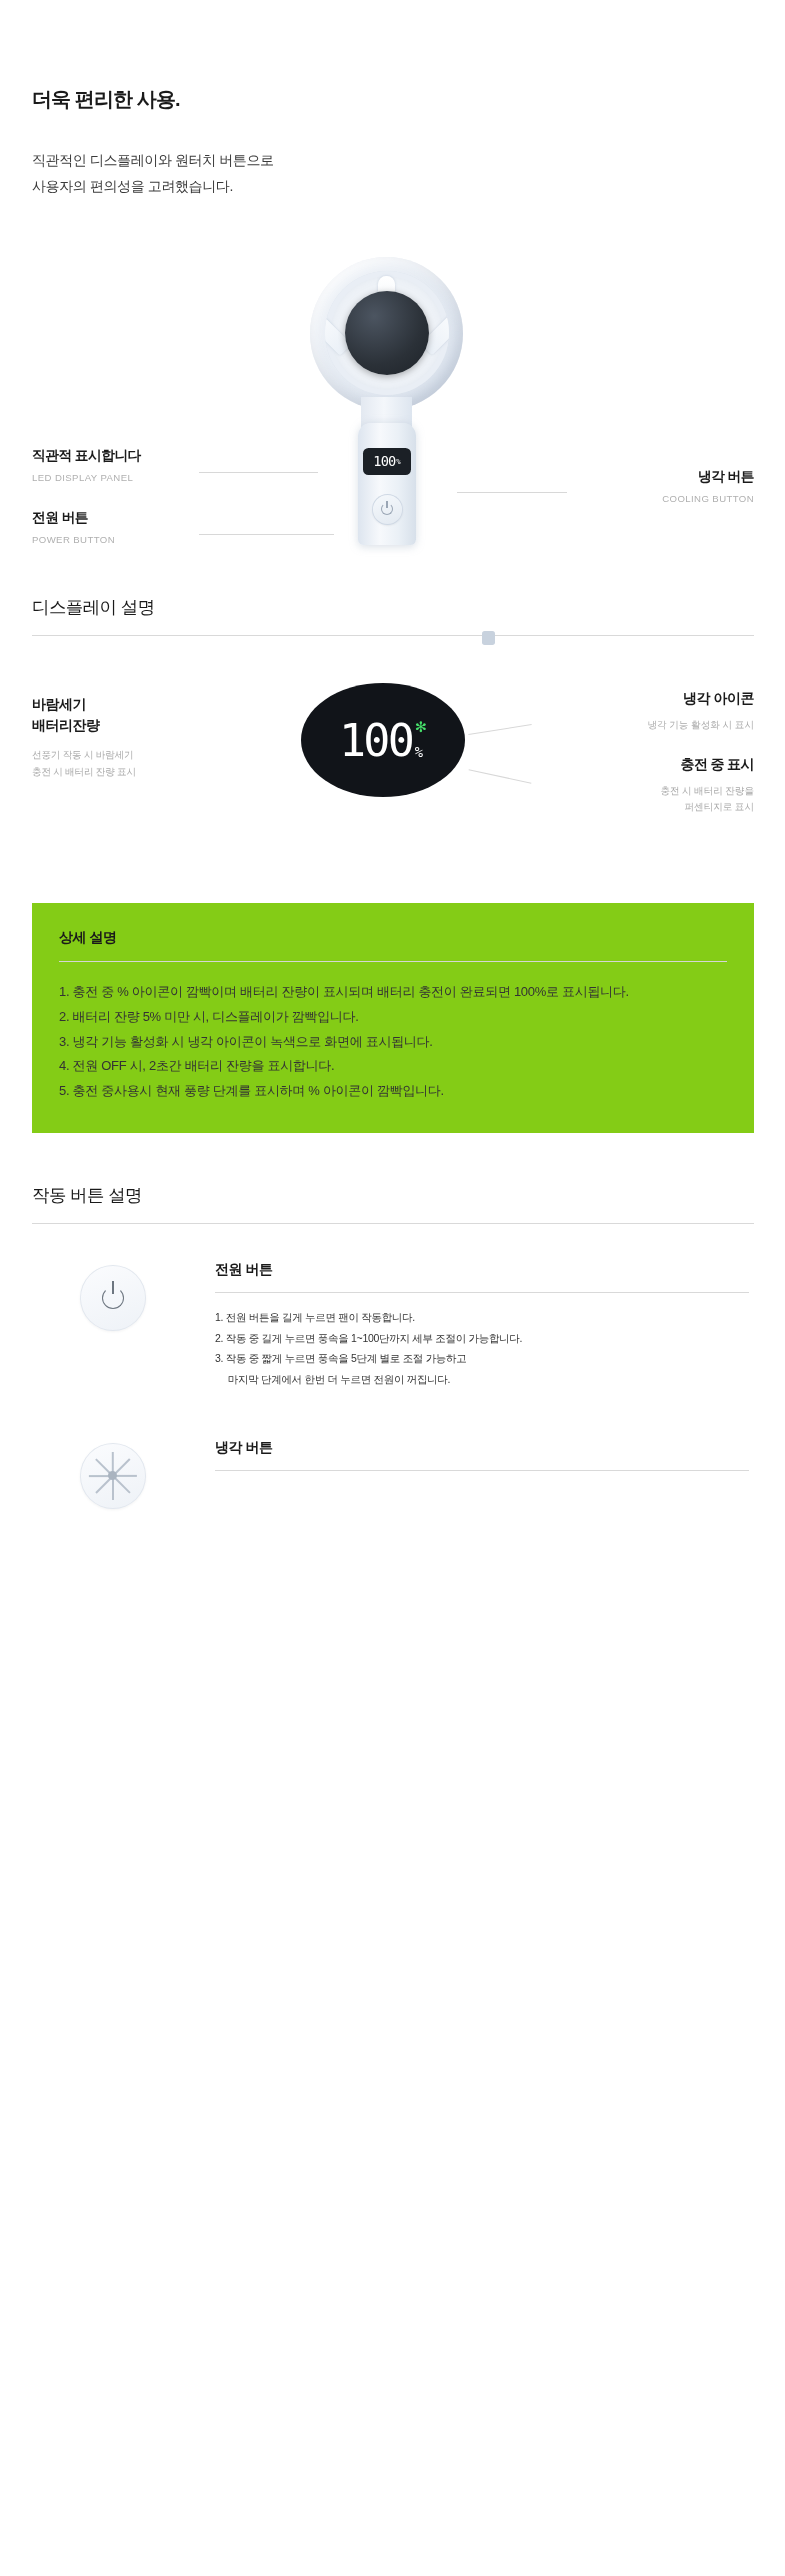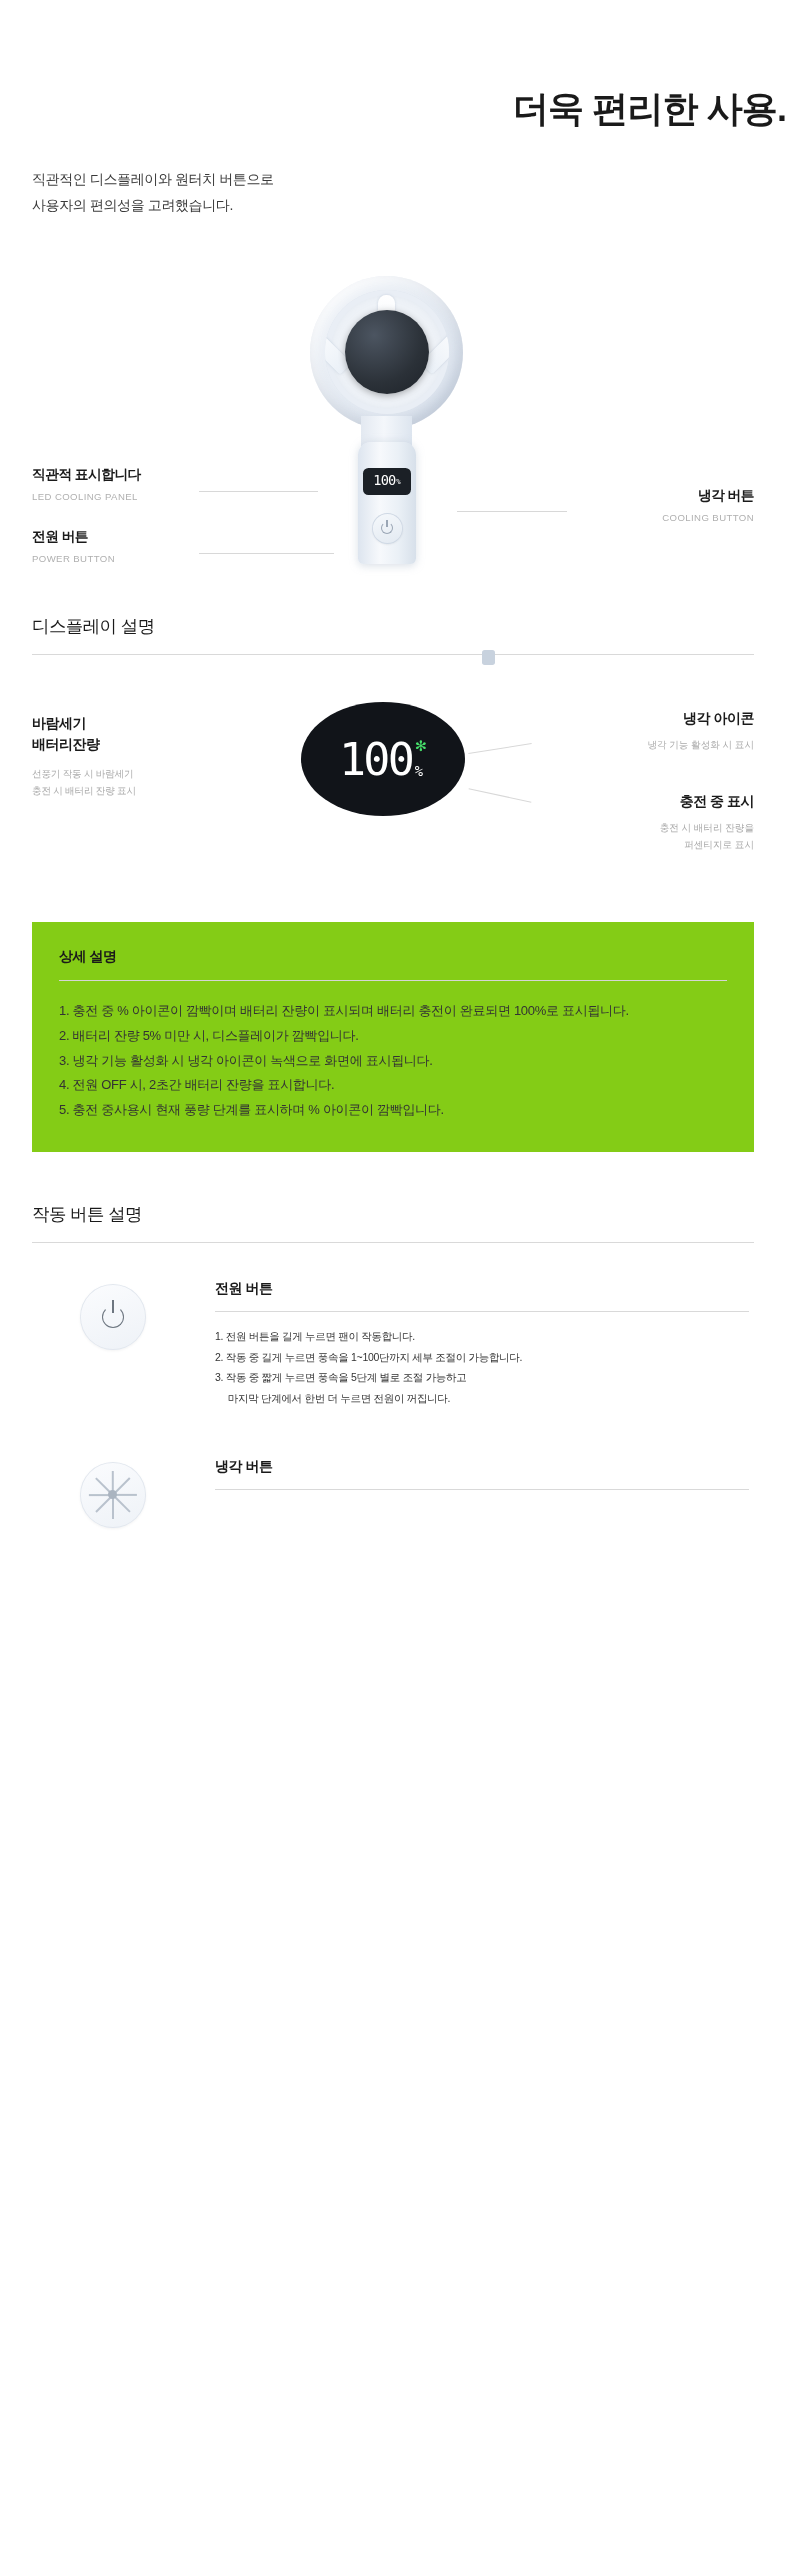--- a/index.html
+++ b/index.html
@@ -9,26 +9,25 @@
     font-family: "Liberation Sans", sans-serif;
     color: #222;
   }
   body { width: 786px; height: 2576px; position: relative; overflow: hidden; }
 
   .page { width: 786px; position: relative; }
 
   
   .hero { padding: 87px 0 0 32px; }
   .hero-title {
-    font-size: 36px;
+    font-size: 20px;
     font-weight: bold;
     letter-spacing: -0.9px;
     color: #1a1a1a;
     line-height: 1.2;
-    text-align: right;
   }
   .hero-sub {
     margin-top: 37px;
     font-size: 14px;
     line-height: 1.85;
     color: #3a3a3a;
     letter-spacing: -0.4px;
   }
 
   
@@ -303,21 +302,21 @@
         <div class="cool-tab"></div>
       </div>
     </div>
 
     <div class="lead-line" style="left:199px; top:228px; width:119px;"></div>
     <div class="lead-line" style="left:199px; top:290px; width:135px;"></div>
     <div class="lead-line" style="left:457px; top:248px; width:110px;"></div>
 
     <div class="callout" style="left:32px; top:203px;">
       <div class="ko">직관적 표시합니다</div>
-      <div class="en">LED COOLING PANEL</div>
+      <div class="en">LED DISPLAY PANEL</div>
     </div>
 
     <div class="callout" style="left:32px; top:265px;">
       <div class="ko">전원 버튼</div>
       <div class="en">POWER BUTTON</div>
     </div>
 
     <div class="callout right" style="right:32px; top:224px;">
       <div class="ko">냉각 버튼</div>
       <div class="en">COOLING BUTTON</div>
@@ -350,21 +349,21 @@
     </div>
 
     <div class="lead-line" style="left:468px; top:55px; width:64px; transform:rotate(-9deg);"></div>
     <div class="lead-line" style="left:468px; top:102px; width:64px; transform:rotate(12deg);"></div>
 
     <div class="disp-right" style="top:16.4px;">
       <div class="t">냉각 아이콘</div>
       <div class="d">냉각 기능 활성화 시 표시</div>
     </div>
 
-    <div class="disp-right" style="top:100px;">
+    <div class="disp-right" style="top:82px;font-family:Liberation Serif, serif;">
       <div class="t">충전 중 표시</div>
       <div class="d">
         <span>충전 시 배터리 잔량을</span><br>
         <span>퍼센티지로 표시</span>
       </div>
     </div>
   </section>
 
   <section class="detail-box">
     <h3>상세 설명</h3>

